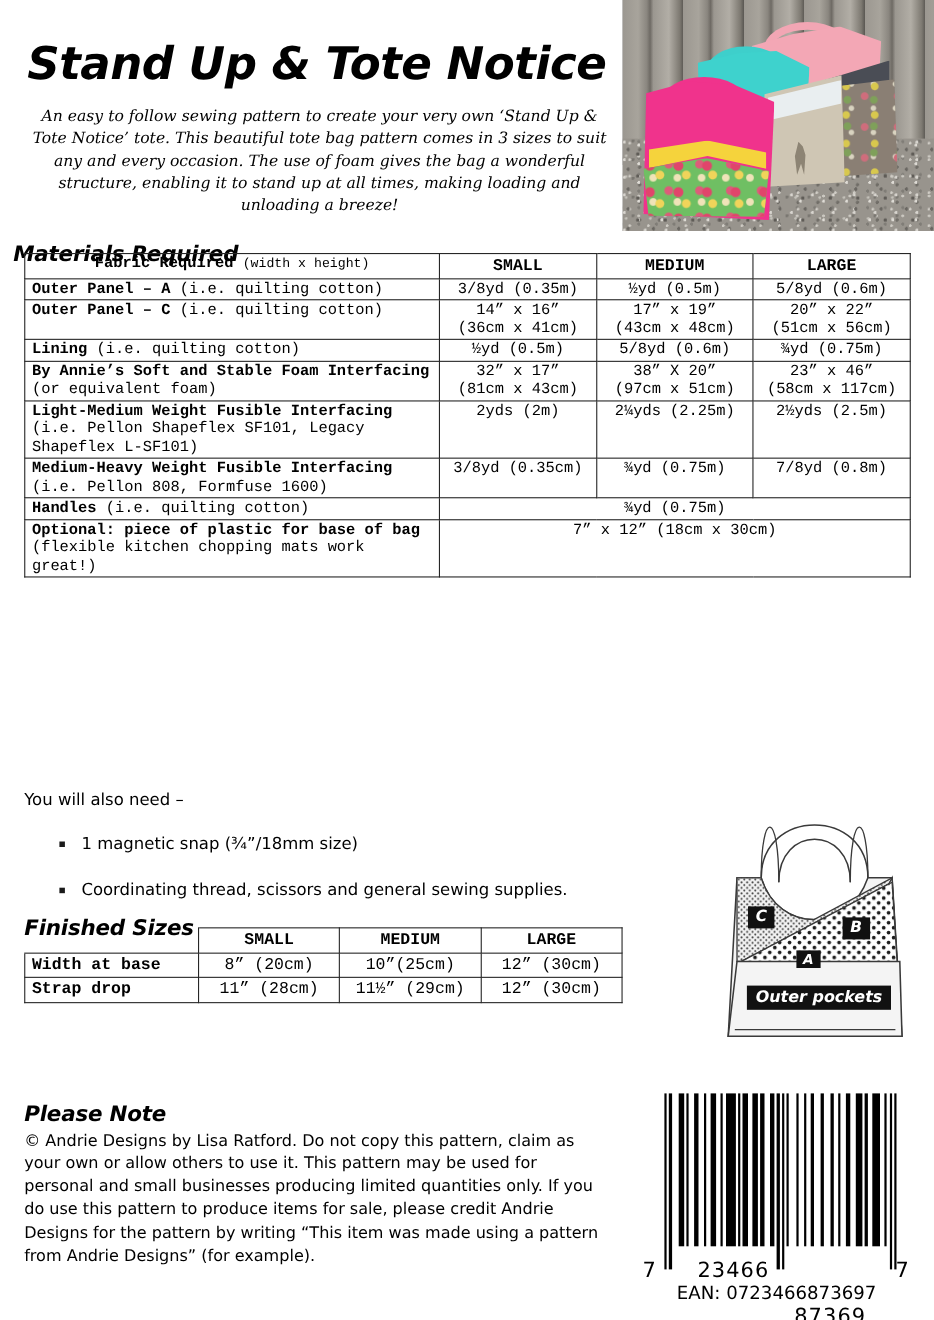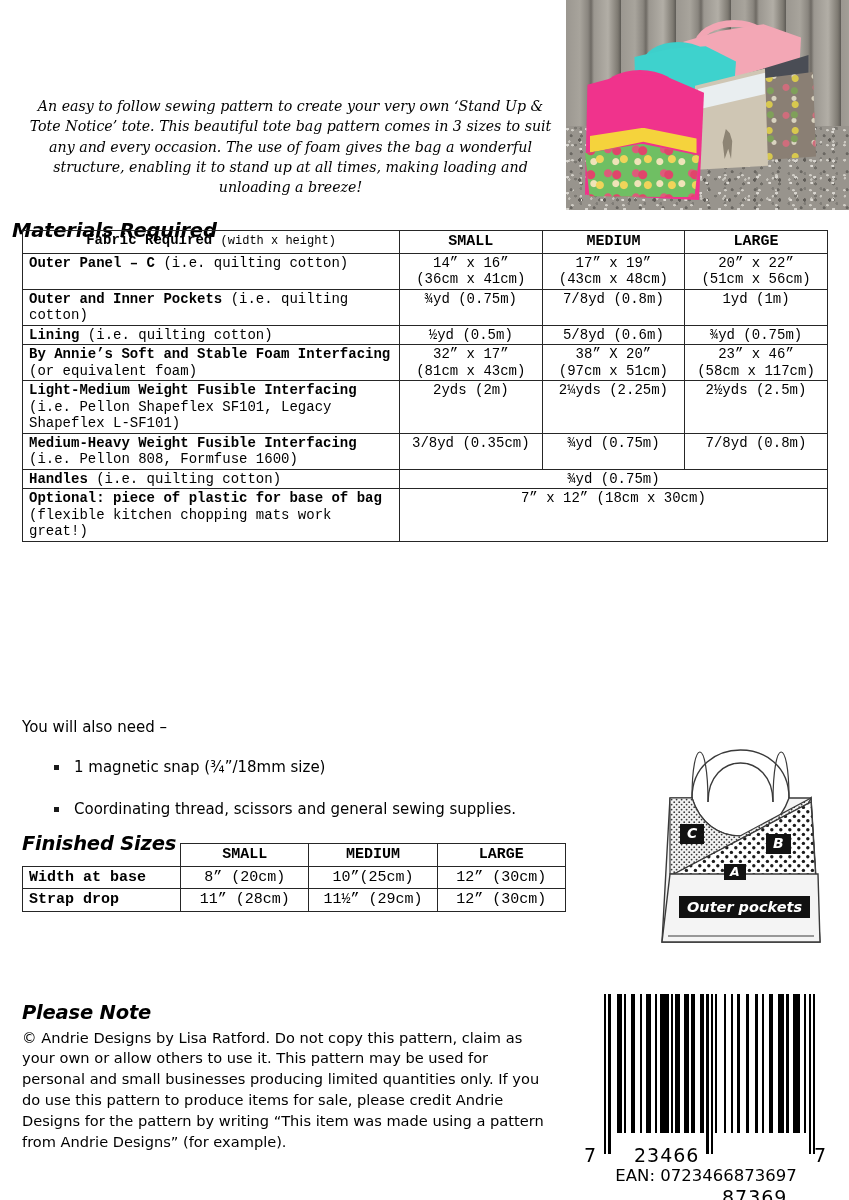--- a/index.html
+++ b/index.html
@@ -282,20 +282,21 @@
     text-align: center;
     font-family: "DejaVu Sans", sans-serif;
     font-size: 16.5px;
   }
 </style>
 </head>
 <body>
 
 <div id="header-area">
 
+  <h1 id="page-title">Stand Up &amp; Tote Notice</h1>
 
   <p id="intro-text">An easy to follow sewing pattern to create your very own ‘Stand Up &amp; Tote Notice’ tote. This beautiful tote bag pattern comes in 3 sizes to suit any and every occasion. The use of foam gives the bag a wonderful structure, enabling it to stand up at all times, making loading and unloading a breeze!</p>
 
   <div id="hero-photo">
     <div class="ph-fence"></div>
     <div class="ph-gravel"></div>
 
     <div class="bag" style="left:110px; top:22px; width:125px; height:110px;">
       <div class="bag-handle" style="left:18px; top:-2px; width:66px; height:30px; border-width:7px; border-color:#f2a6b4;"></div>
       <div class="bag-body" style="background:#f3a7b5; clip-path: polygon(6% 18%, 36% 8%, 70% 2%, 100% 14%, 96% 100%, 10% 96%);"></div>
@@ -360,30 +361,30 @@
         <span>Fabric Required</span>
         <span class="dim">(width x height)</span>
       </td>
       <td class="sizehead">SMALL</td>
       <td class="sizehead">MEDIUM</td>
       <td class="sizehead">LARGE</td>
     </tr>
   </tbody>
   <tbody id="materials-rows">
       <tr>
+        <td class="label"><span class="strong">Outer Panel – A</span><span class="light"> (i.e. quilting cotton)</span></td>
+        <td class="val"><span>3/8yd (0.35m)</span></td>
+        <td class="val"><span>½yd (0.5m)</span></td>
+        <td class="val"><span>5/8yd (0.6m)</span></td>
+      </tr>
+      <tr>
         <td class="label"><span class="strong">Outer Panel – C</span><span class="light"> (i.e. quilting cotton)</span></td>
         <td class="val"><span>14” x 16”</span><span class="sub">(36cm x 41cm)</span></td>
         <td class="val"><span>17” x 19”</span><span class="sub">(43cm x 48cm)</span></td>
         <td class="val"><span>20” x 22”</span><span class="sub">(51cm x 56cm)</span></td>
-      </tr>
-      <tr>
-        <td class="label"><span class="strong">Outer and Inner Pockets</span><span class="light"> (i.e. quilting cotton)</span></td>
-        <td class="val"><span>¾yd (0.75m)</span></td>
-        <td class="val"><span>7/8yd (0.8m)</span></td>
-        <td class="val"><span>1yd (1m)</span></td>
       </tr>
       <tr>
         <td class="label"><span class="strong">Lining</span><span class="light"> (i.e. quilting cotton)</span></td>
         <td class="val"><span>½yd (0.5m)</span></td>
         <td class="val"><span>5/8yd (0.6m)</span></td>
         <td class="val"><span>¾yd (0.75m)</span></td>
       </tr>
       <tr>
         <td class="label"><span class="strong">By Annie’s Soft and Stable Foam Interfacing</span><span class="light">
 (or equivalent foam)</span></td>

